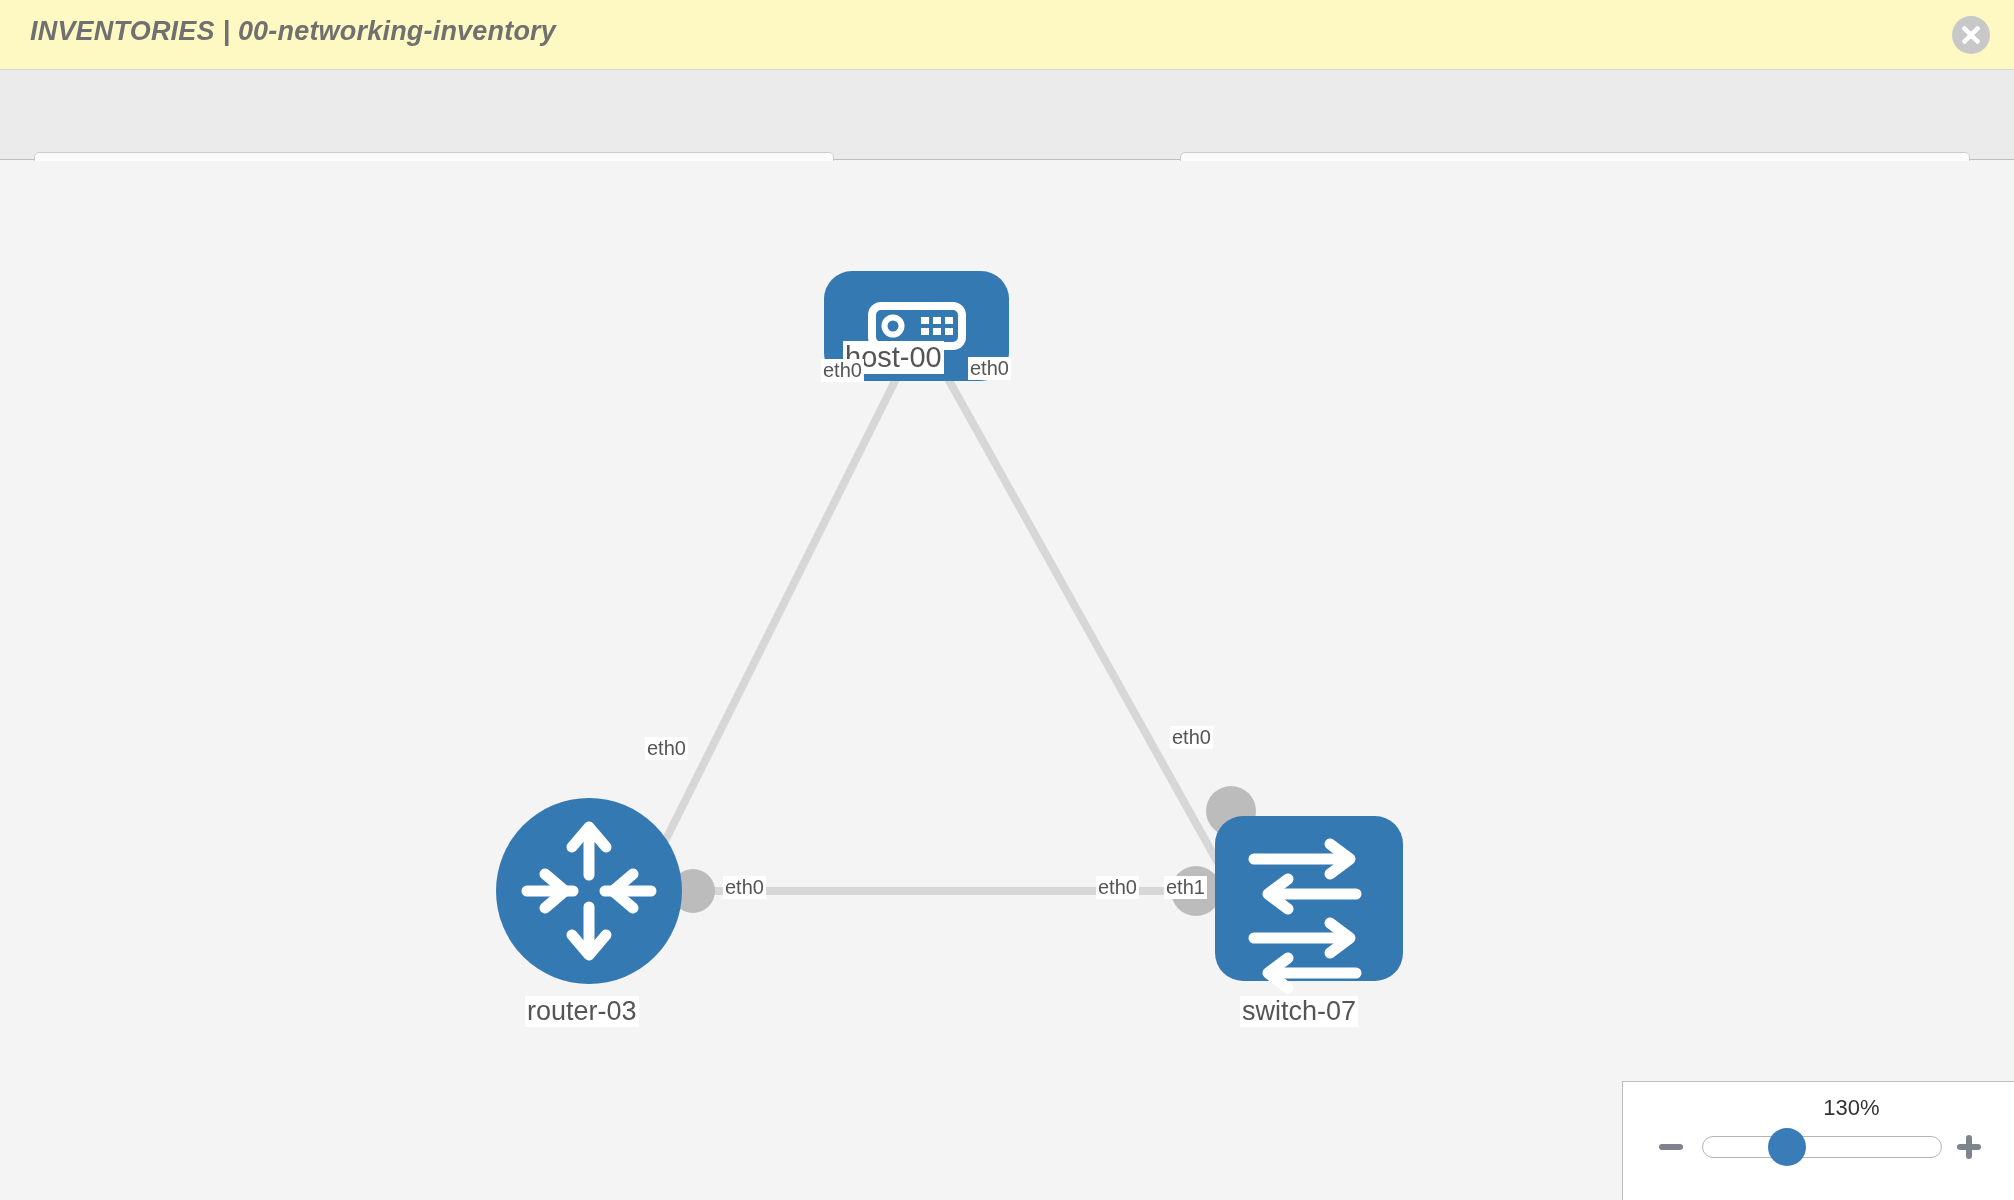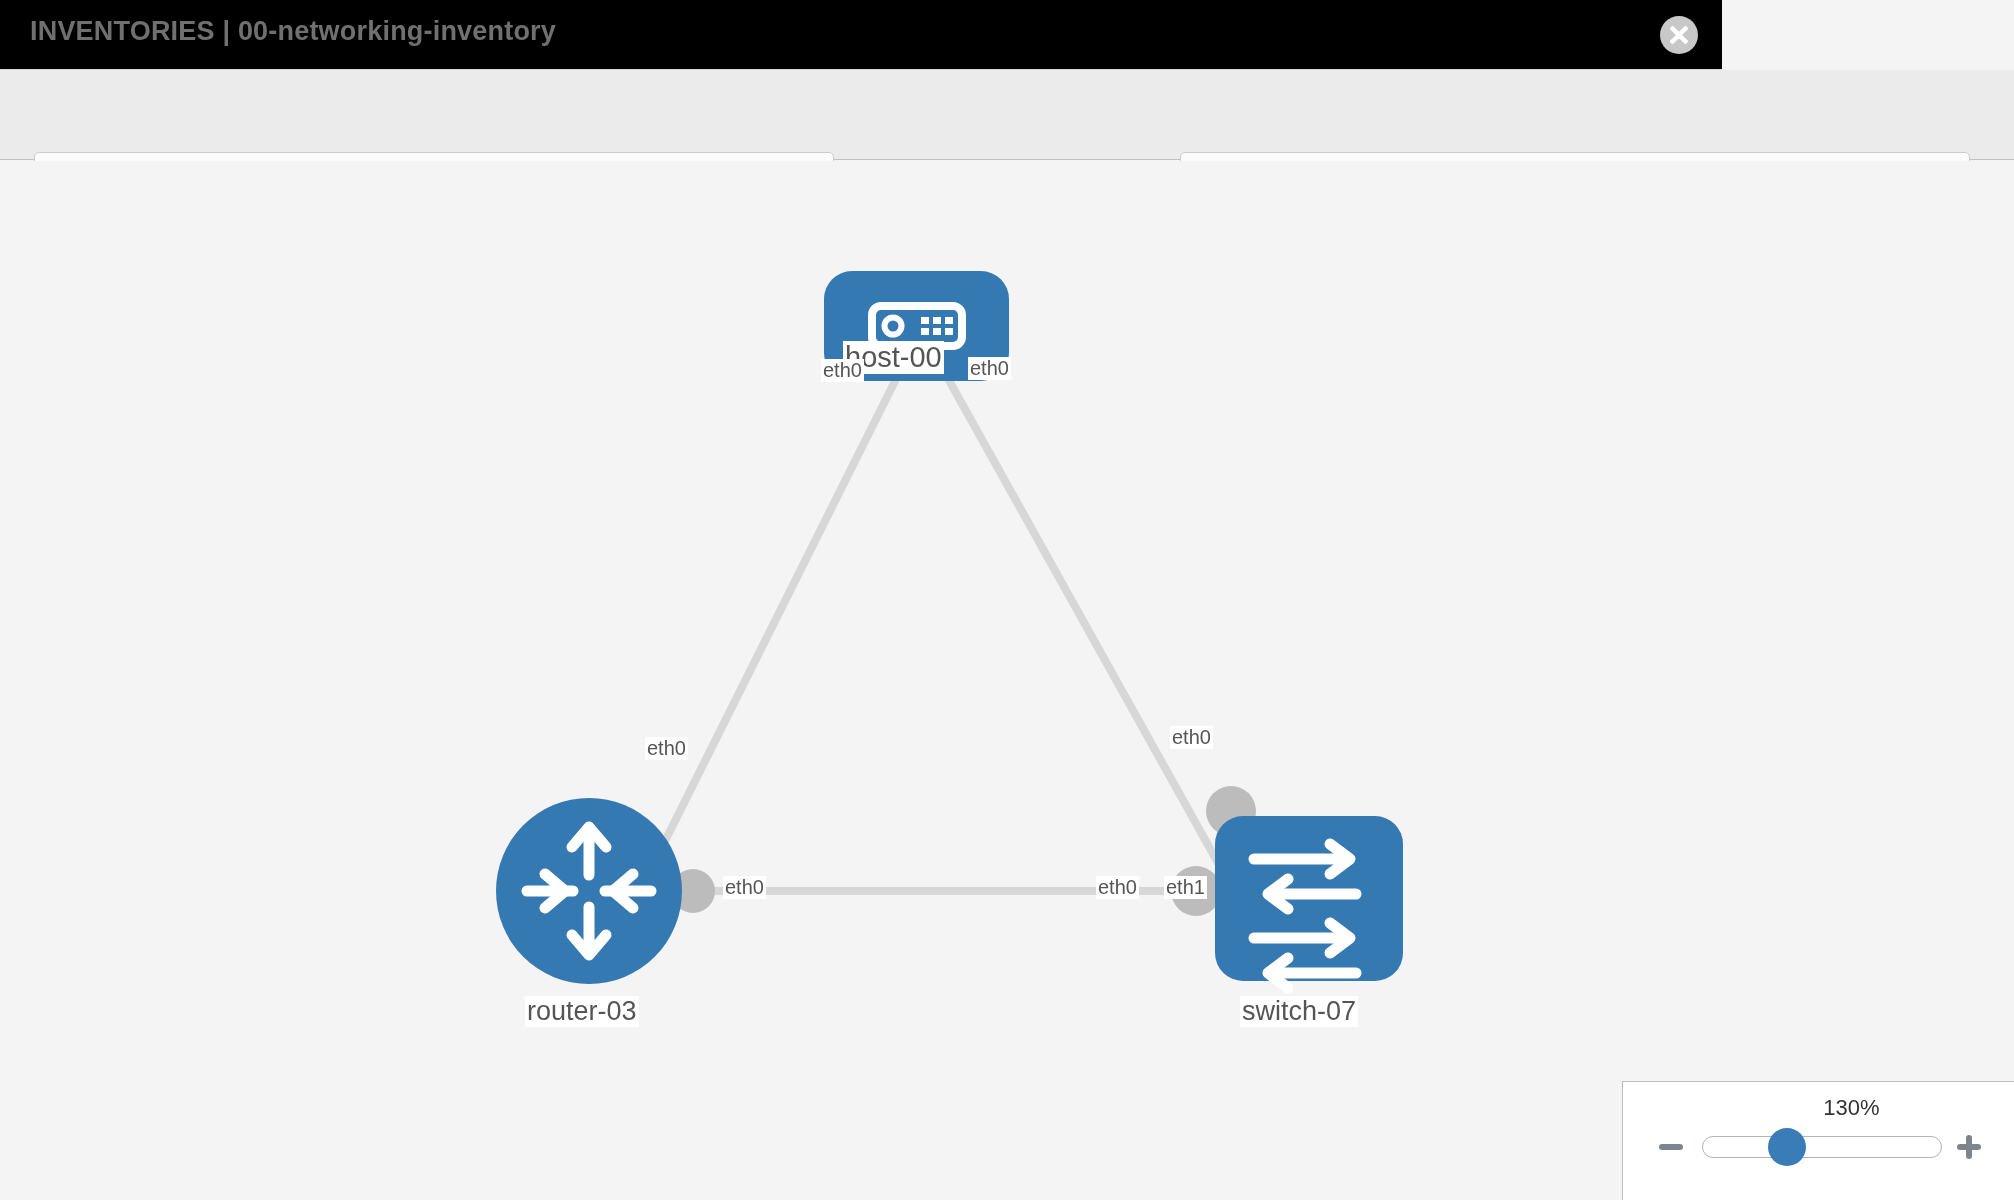--- a/index.html
+++ b/index.html
@@ -17,24 +17,25 @@
     position: relative;
     width: 2014px;
     height: 1200px;
     background: #f4f4f4;
   }
 
   
   #header {
     position: absolute;
     left: 0; top: 0;
-    width: 1722px;
+    width: 2014px;
     height: 70px;
-    background: #000000;
+    background: #fef9c3;
     border-bottom: 1px solid #d7d7d7;
+    font-style: italic;
   }
   #page-title {
     position: absolute;
     left: 30px;
     top: 16px;
     font-size: 27px;
     font-weight: bold;
     color: #707070;
     letter-spacing: 0.2px;
     white-space: nowrap;

